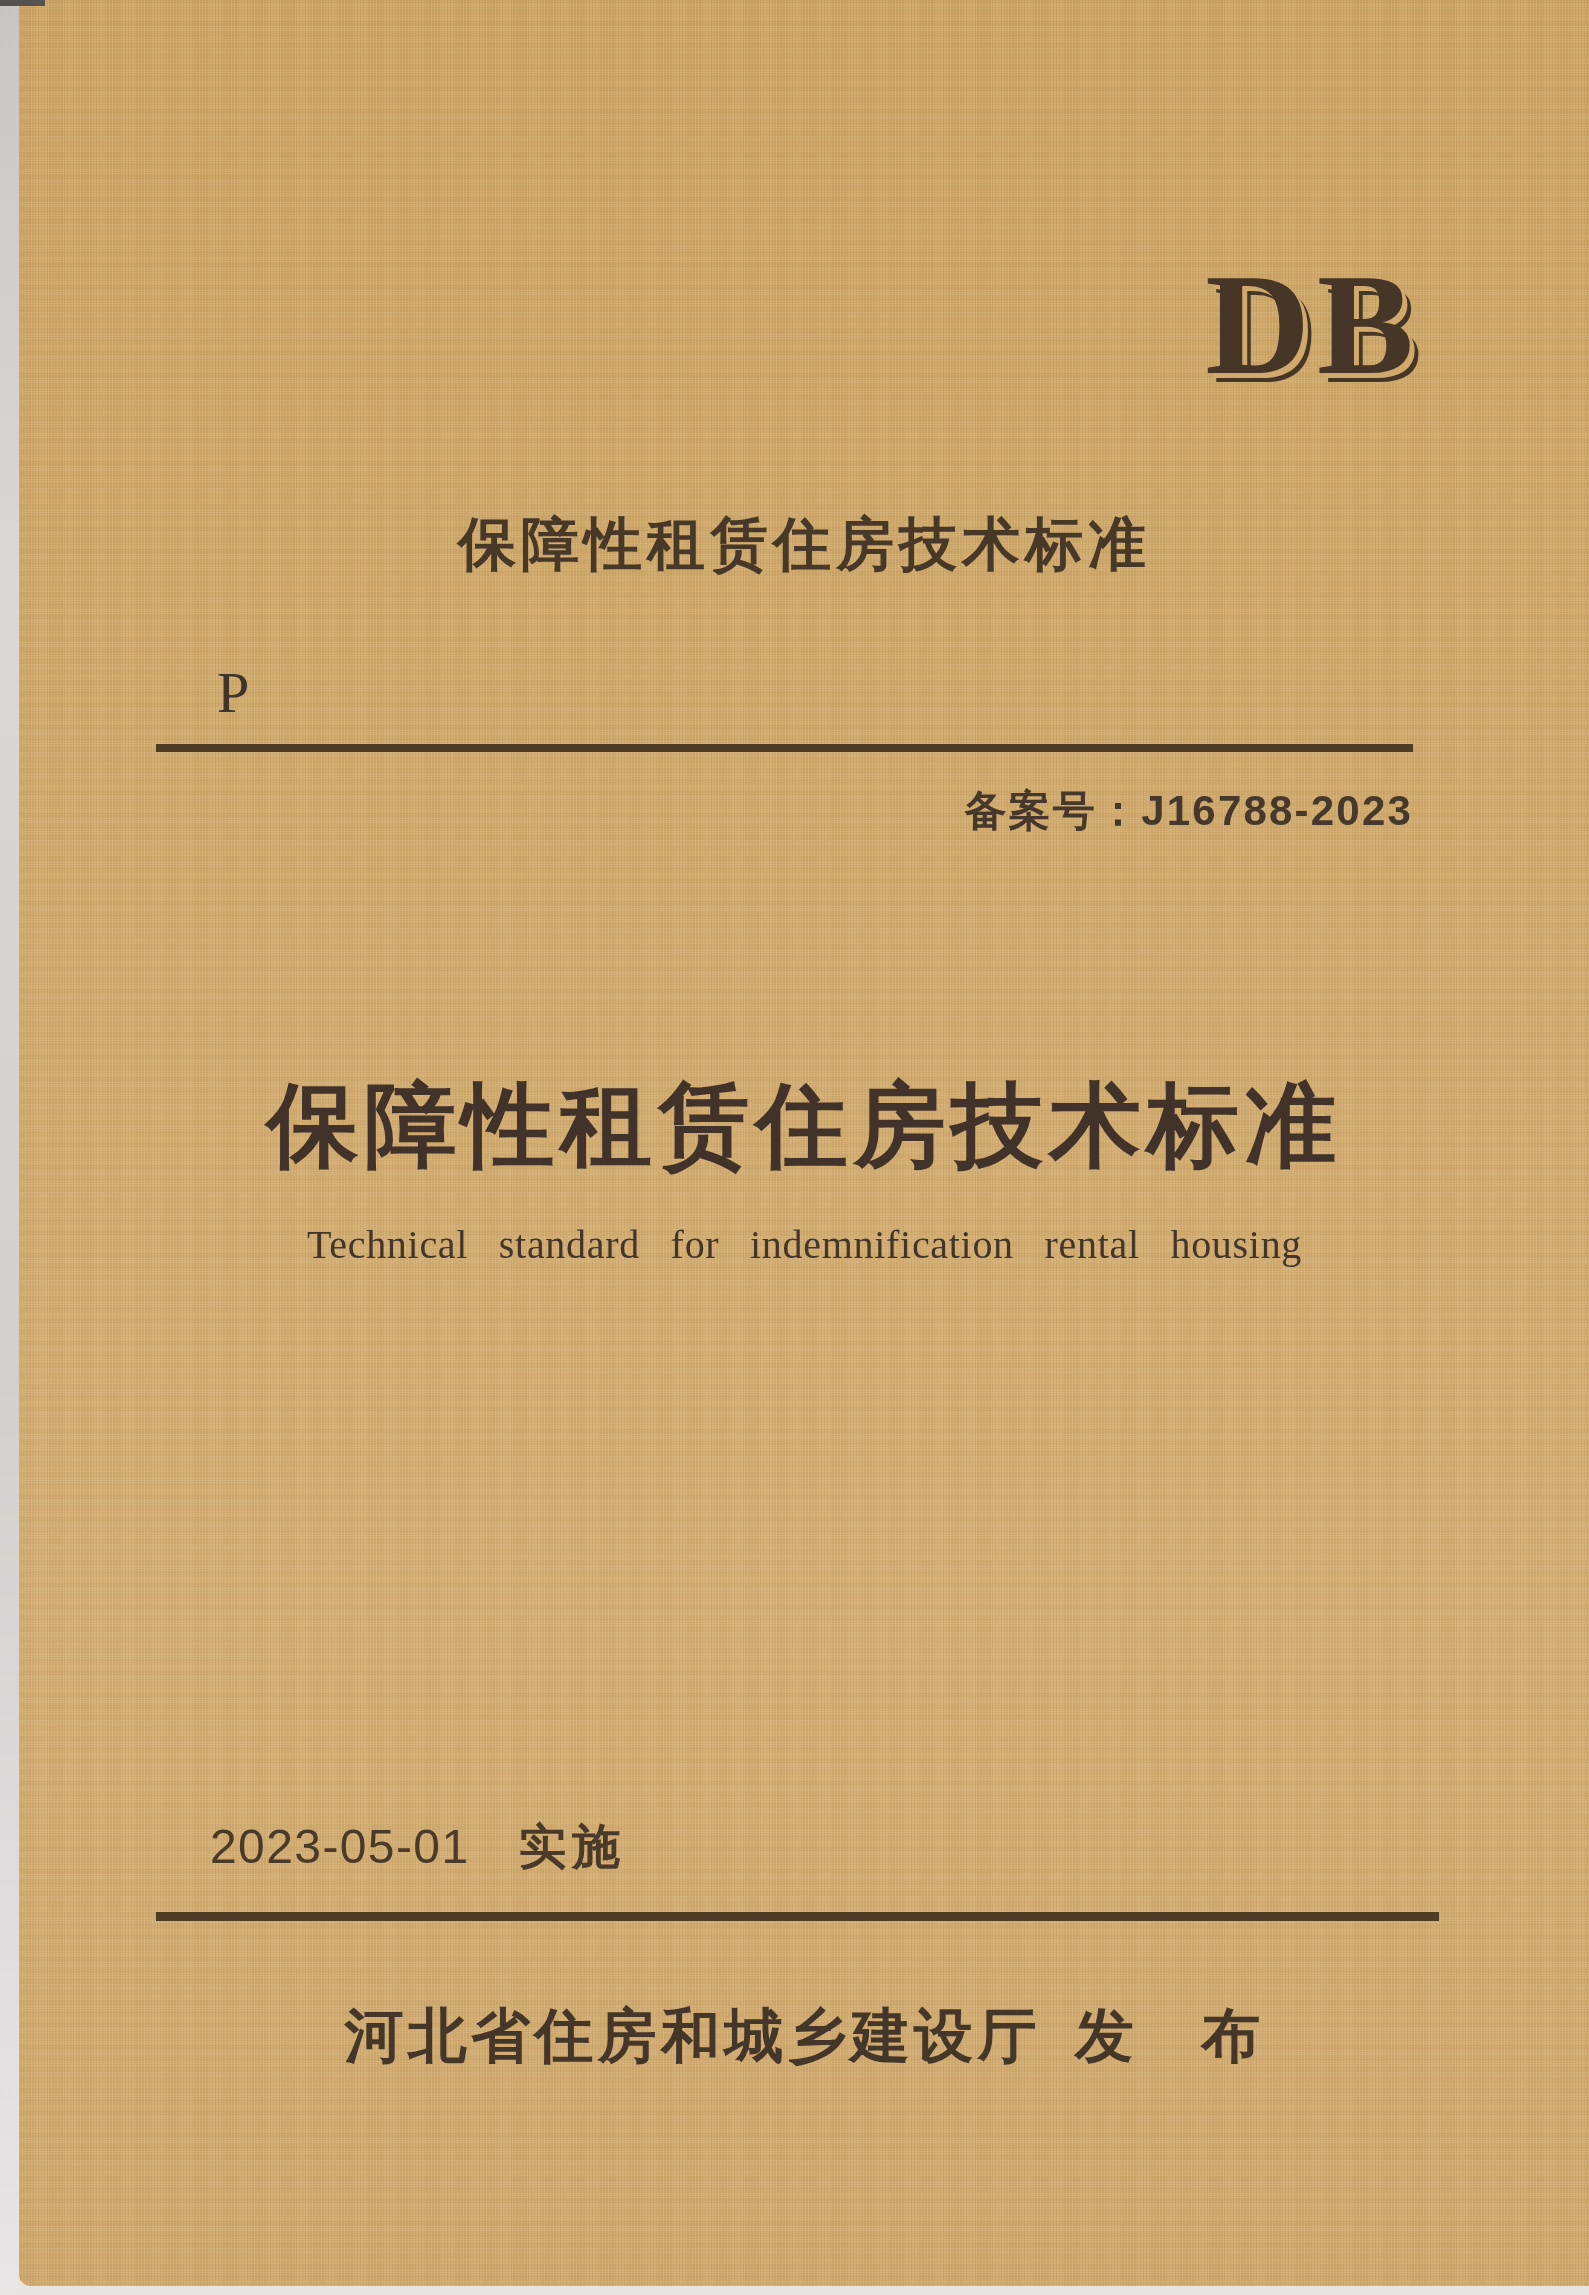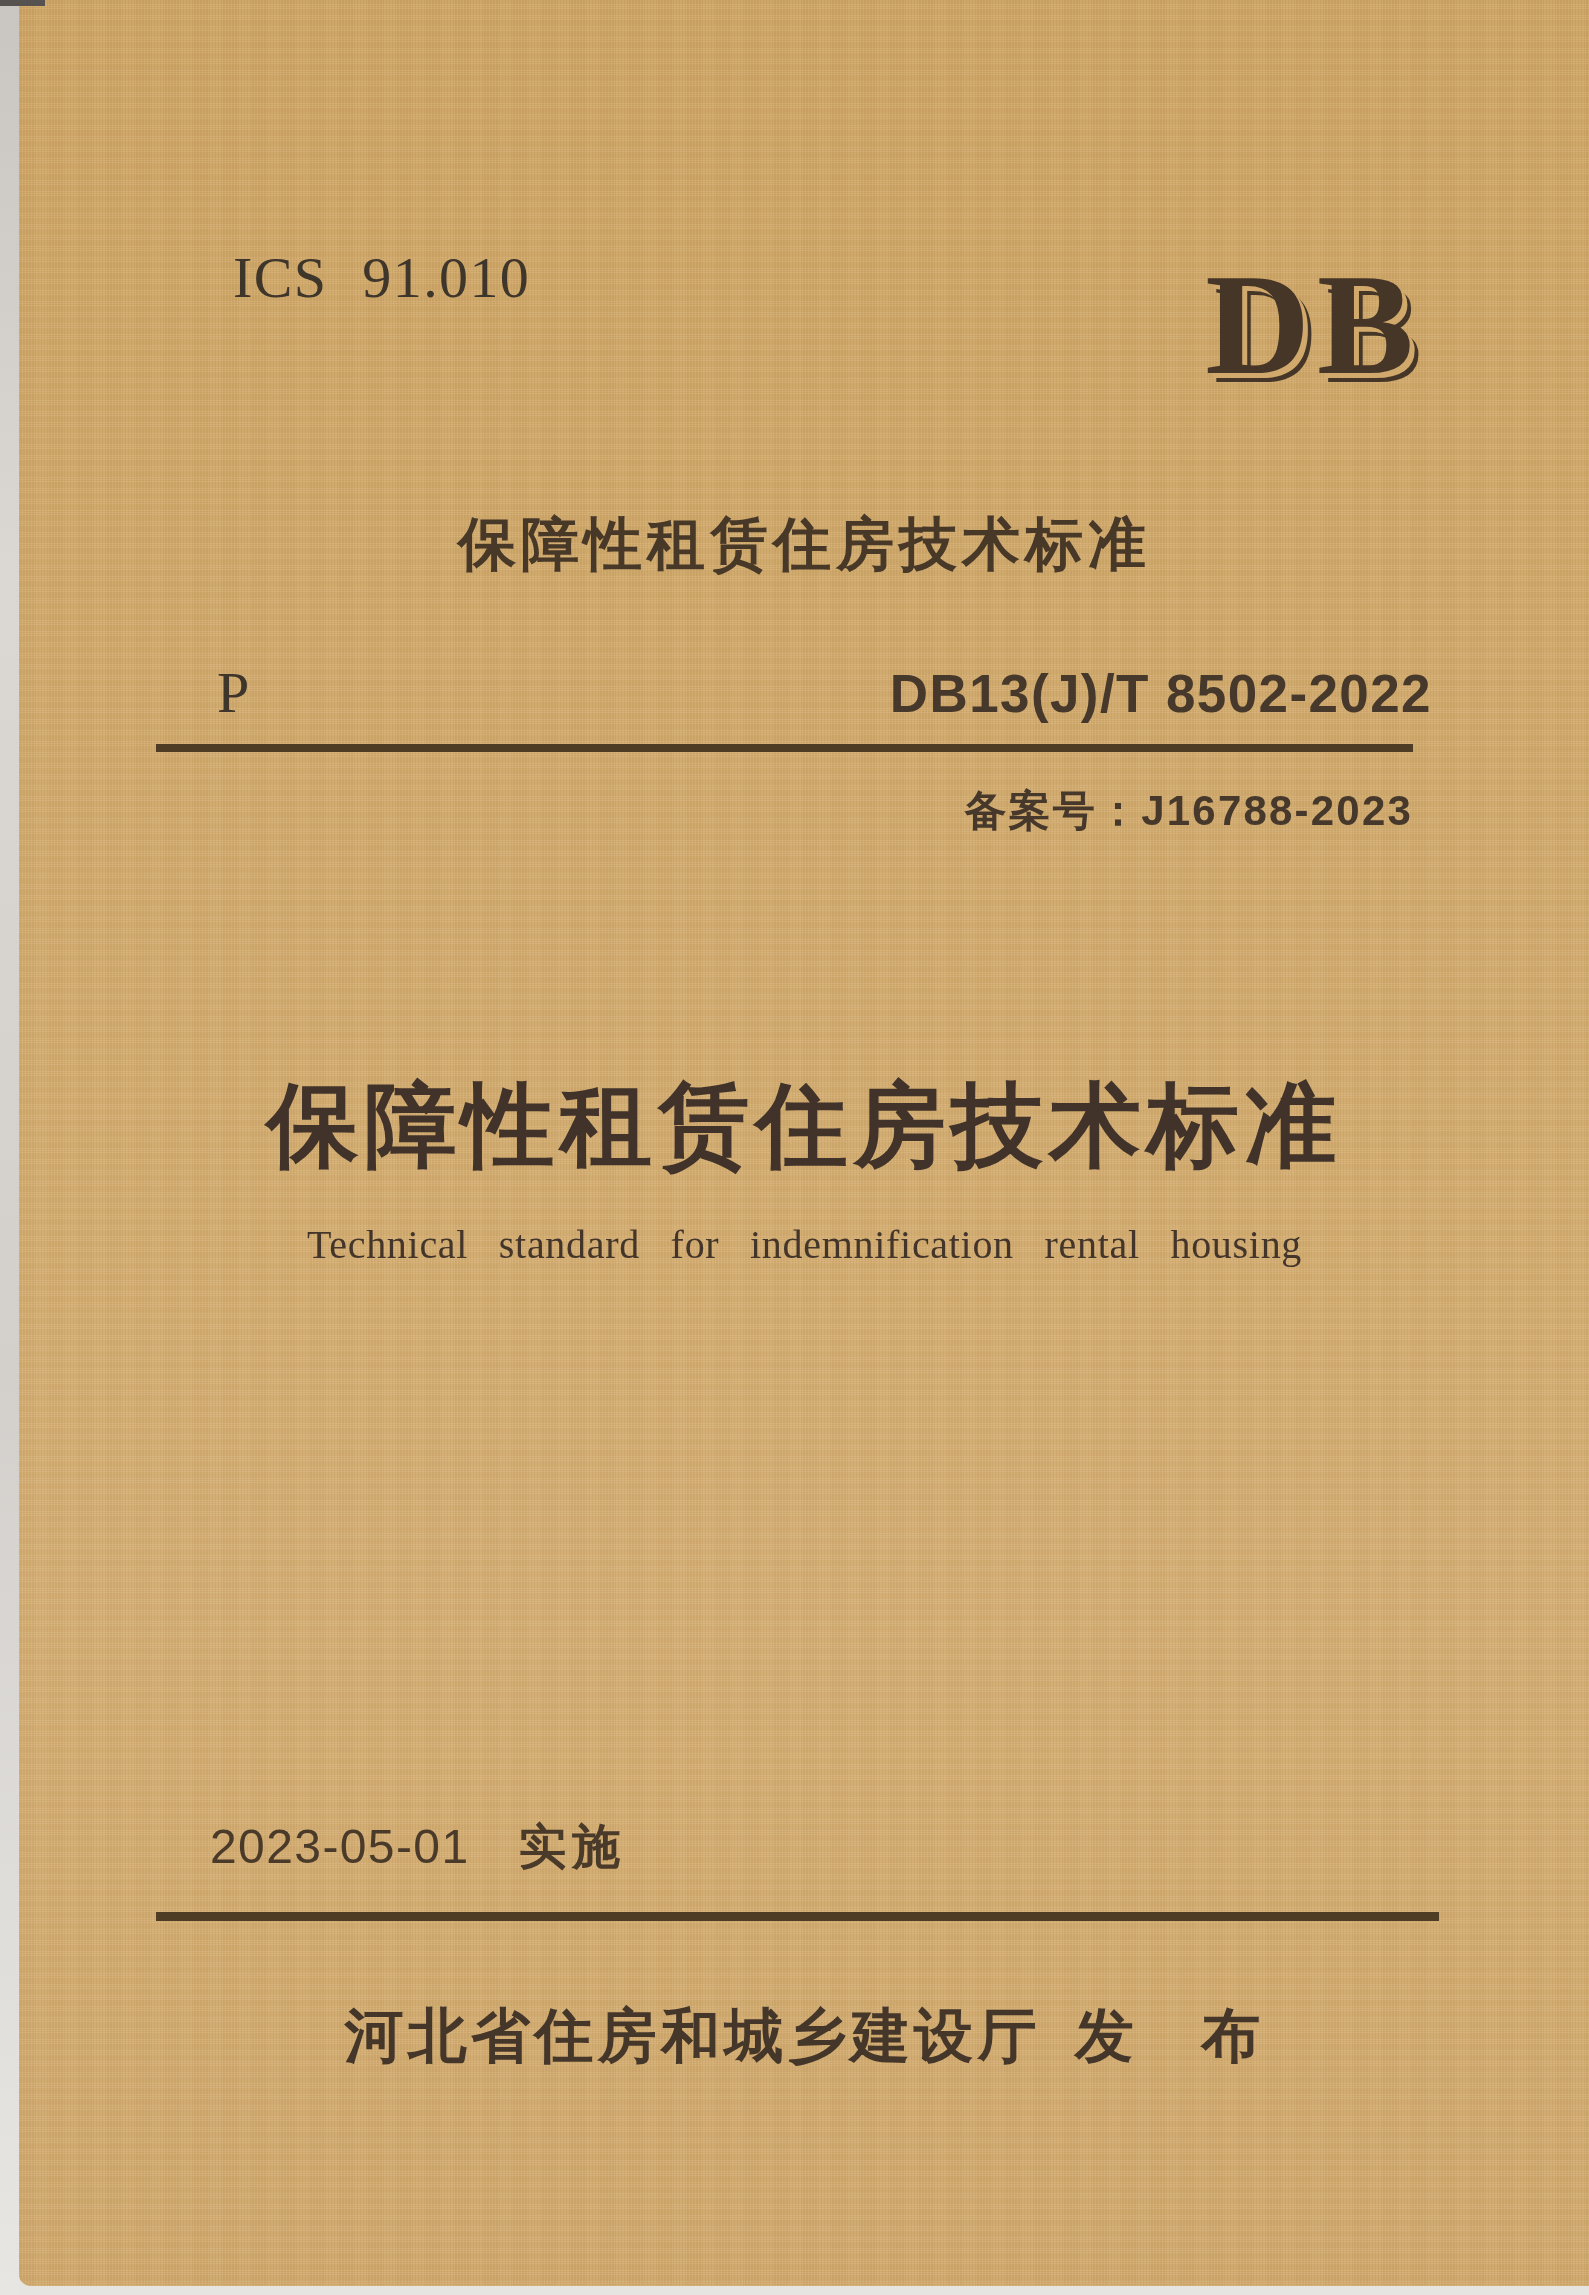--- a/index.html
+++ b/index.html
@@ -144,25 +144,23 @@
     color: #45362a;
     white-space: nowrap;
   }
   .publish-label { margin-left: 34px; }
 </style>
 </head>
 <body>
 
 <div class="page">
   <div class="cover">
-    <div class="ics-code">ICS 91.010</div>
     <div class="db-logo">DB</div>
     <div class="standard-type">保障性租赁住房技术标准</div>
     <div class="class-letter">P</div>
-    <div class="standard-number">DB13(J)/T 8502-2022</div>
     <div class="rule rule-top"></div>
     <div class="record-number">备案号：J16788-2023</div>
     <h1 class="title-cn">保障性租赁住房技术标准</h1>
     <div class="title-en">Technical standard for indemnification rental housing</div>
     <div class="date-row">
       <div class="date-group">
         <span>2023-05-01</span><span class="date-label">实施</span>
       </div>
     </div>
     <div class="rule rule-bottom"></div>

